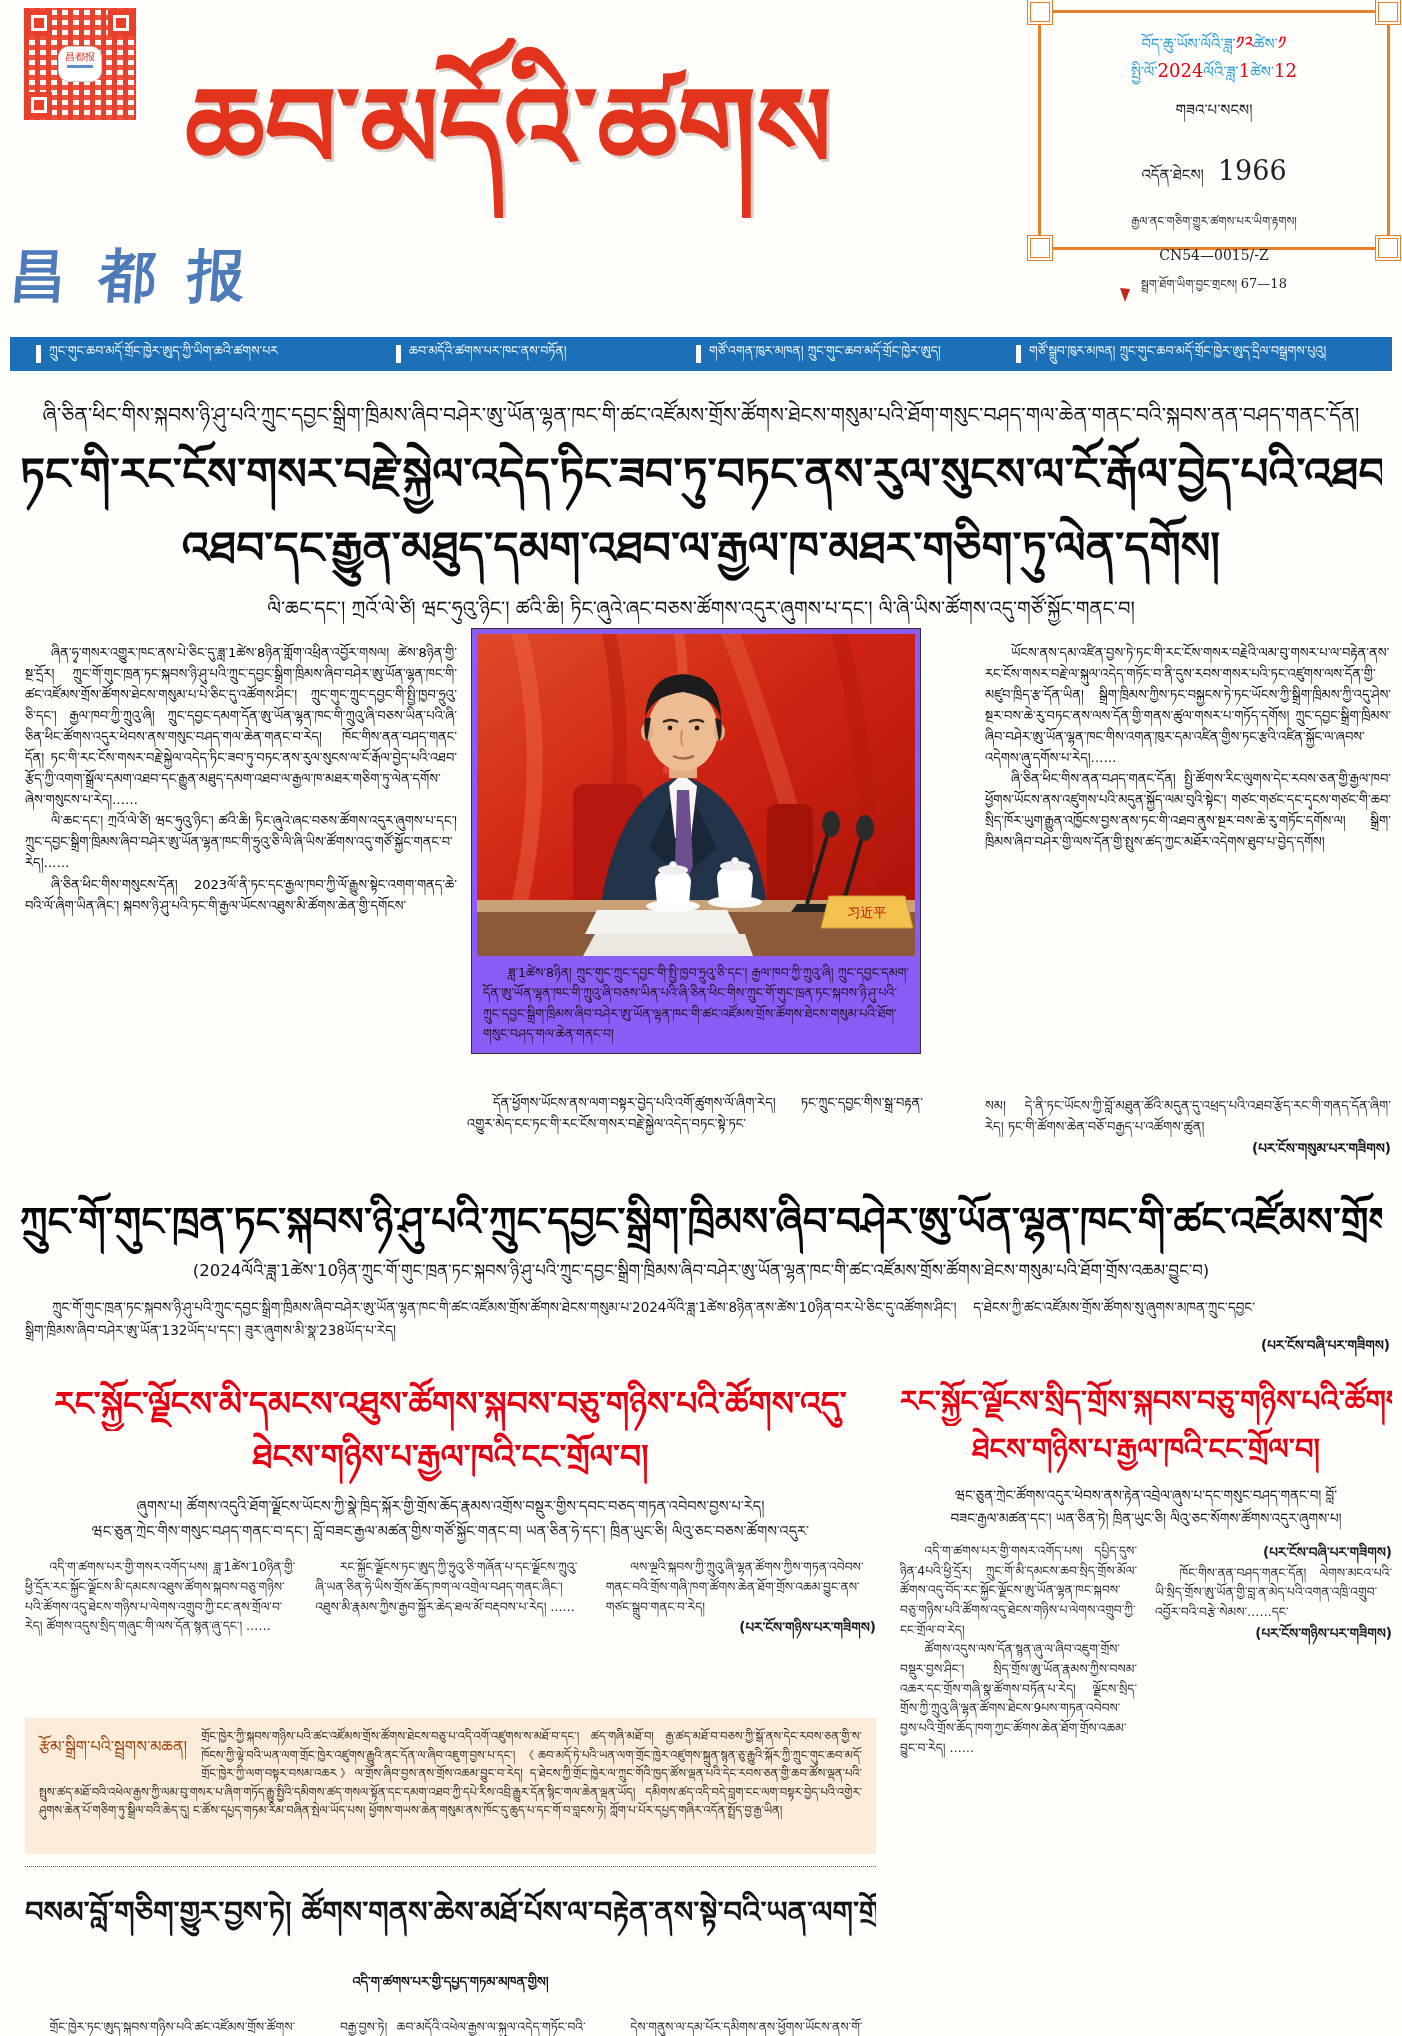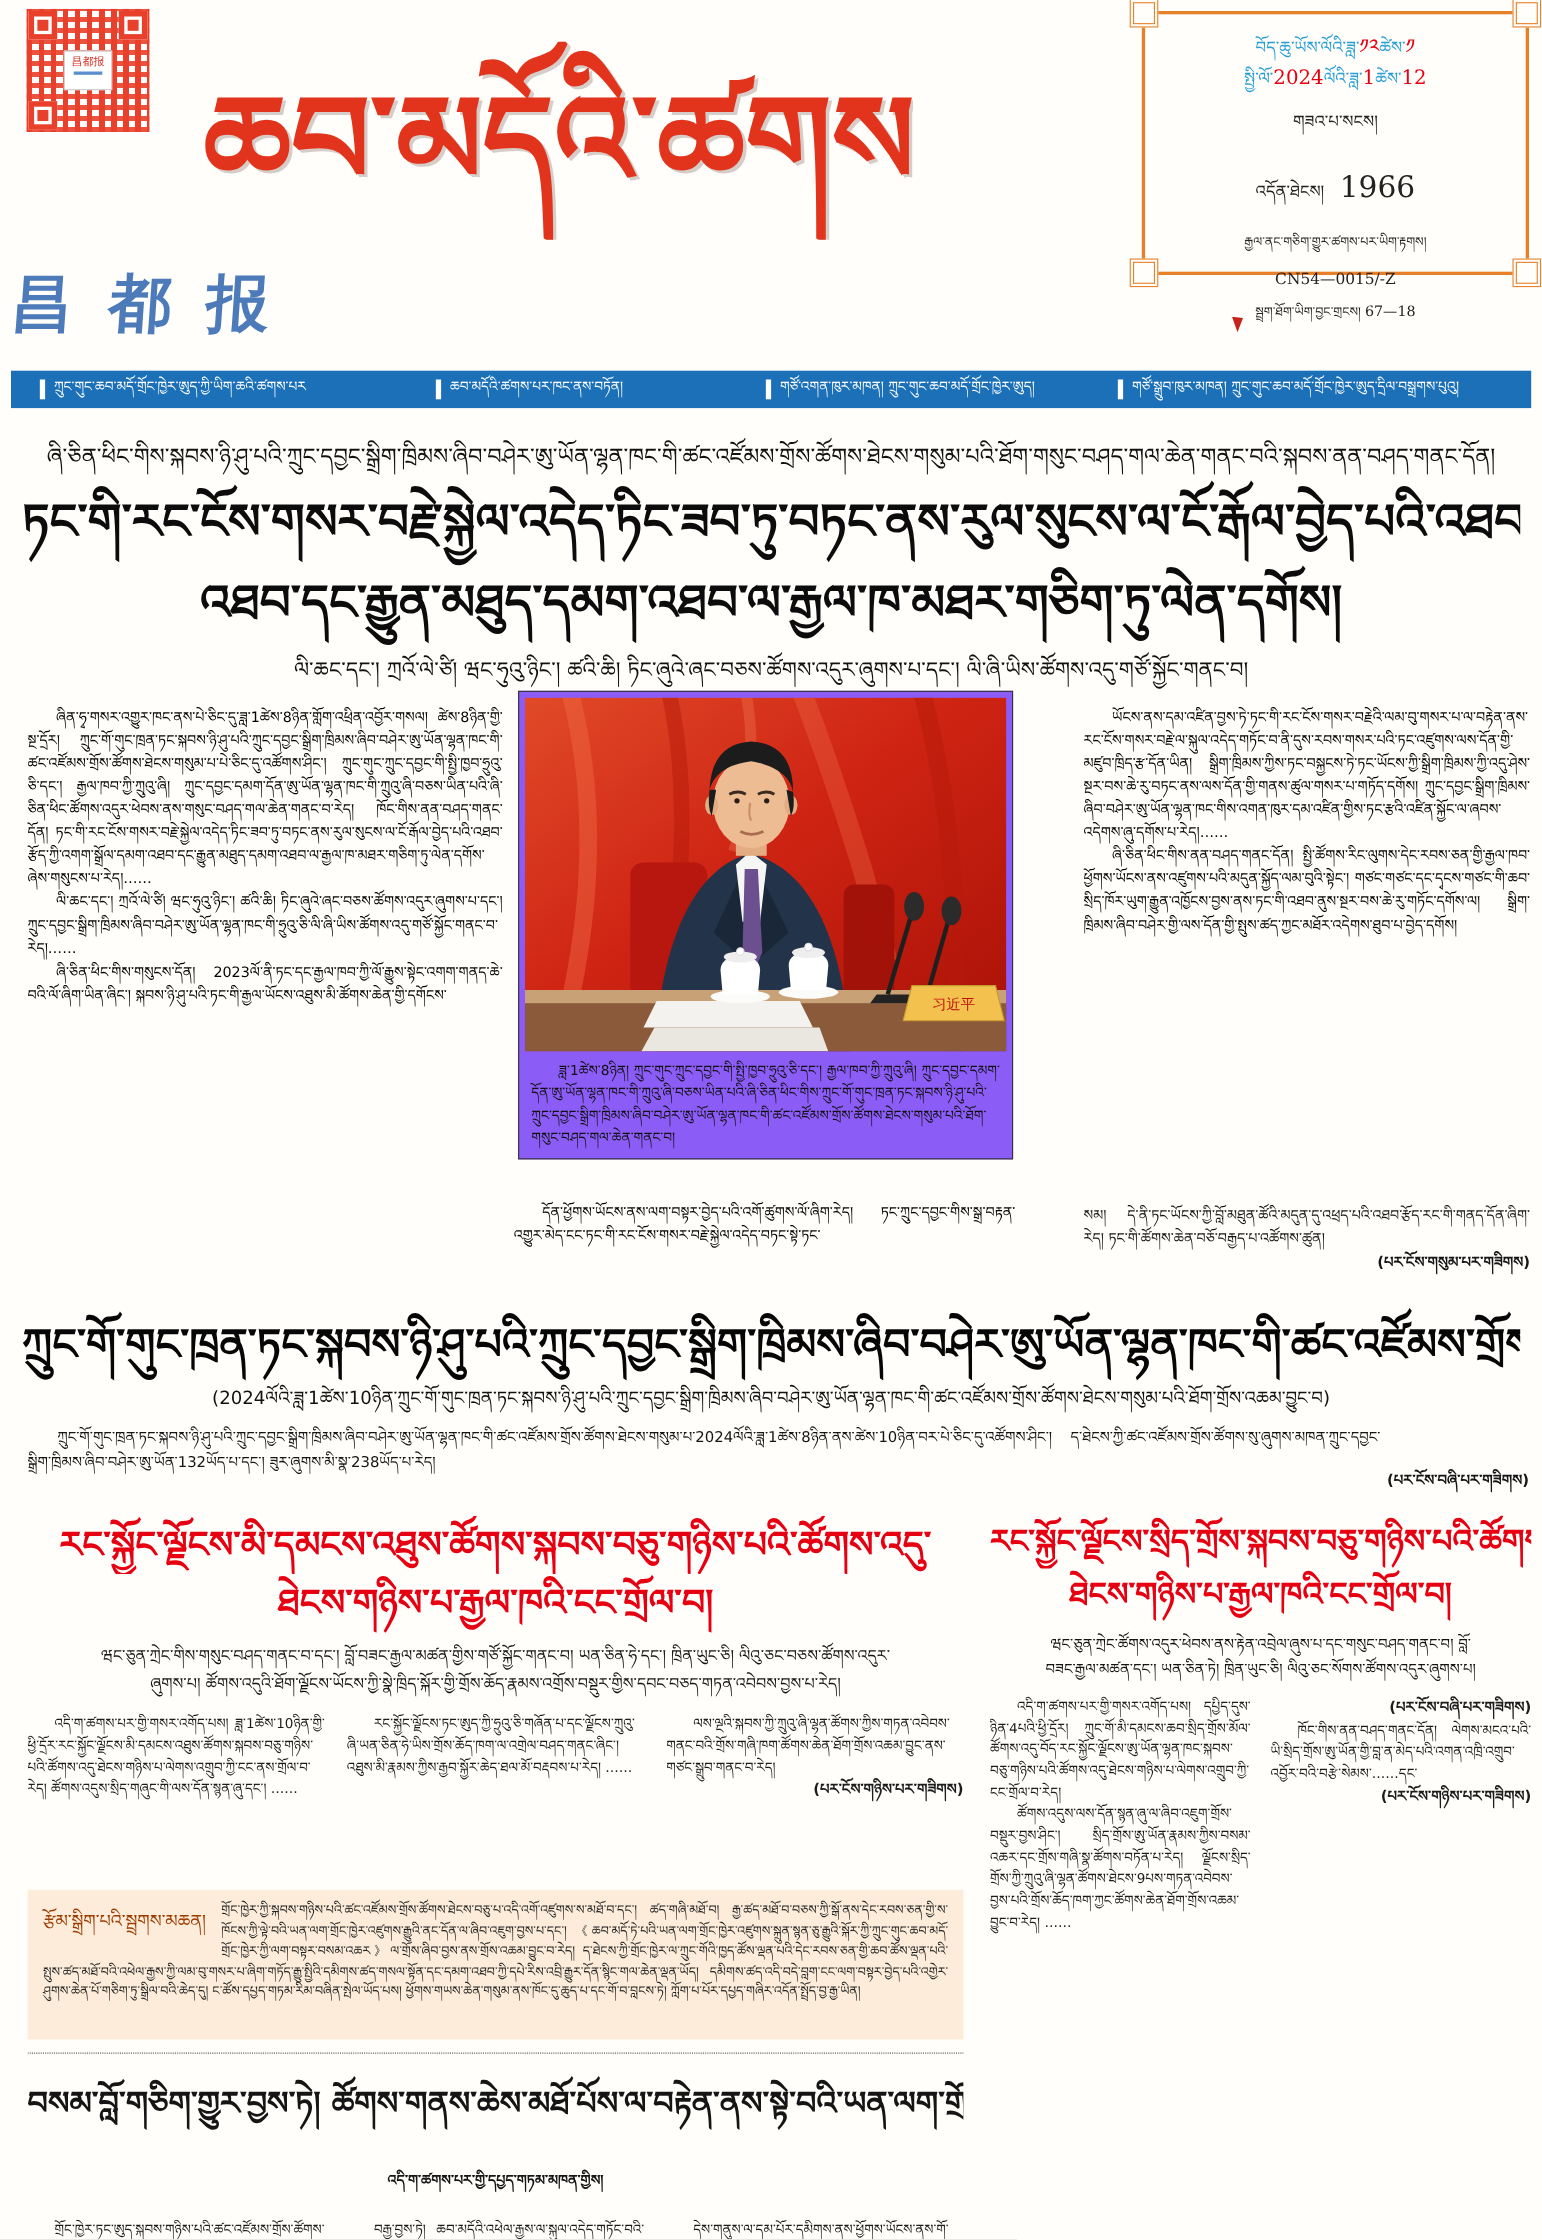--- a/index.html
+++ b/index.html
@@ -13,21 +13,21 @@
   
   .qr{left:24px;top:8px;width:112px;height:112px;
       background:
         repeating-linear-gradient(0deg, rgba(232,64,42,.9) 0 5px, transparent 5px 10px),
         repeating-linear-gradient(90deg, #e8402a 0 5px, #fff 5px 11px);
       outline:2px solid #fff}
   .finder{position:absolute;width:26px;height:26px;border:5px solid #e8402a;background:#fff}
   .finder i{display:block;width:10px;height:10px;margin:3px;background:#e8402a}
   .f-tl{left:2px;top:2px}.f-tr{right:2px;top:2px}.f-bl{left:2px;bottom:2px}
   .qr-label{position:absolute;left:50%;top:50%;transform:translate(-50%,-50%);
-      width:44px;height:36px;background:#fff;border:1px solid #ccc;border-radius:0;
+      width:44px;height:36px;background:#fff;border:1px solid #ccc;border-radius:11px;
       font-size:10px;color:#d42b1d;text-align:center;line-height:1.2;padding-top:4px;
       font-family:"DejaVu Serif","Liberation Serif",serif}
   .qr-label u{display:block;width:26px;height:3px;background:#5b8fd0;margin:2px auto 0;text-decoration:none}
 
   .masthead{left:185px;top:38px;width:645px;height:180px;line-height:180px;text-align:center;
       font-size:112px;font-weight:bold;color:#e2341d;white-space:nowrap;overflow:hidden;
       text-shadow:3px 3px 0 rgba(90,60,50,.25);
       font-family:"DejaVu Serif","Liberation Serif",serif}
   .seal{left:1120px;top:288px;width:10px;height:14px;background:#c5231b;
       clip-path:polygon(50% 100%,0 0,100% 8%)}
@@ -269,22 +269,22 @@
   <div class="abs comm-sub">(2024ལོའི་ཟླ་1ཚེས་10ཉིན་ཀྲུང་གོ་གུང་ཁྲན་ཏང་སྐབས་ཉི་ཤུ་པའི་ཀྲུང་དབྱང་སྒྲིག་ཁྲིམས་ཞིབ་བཤེར་ཨུ་ཡོན་ལྷན་ཁང་གི་ཚང་འཛོམས་གྲོས་ཚོགས་ཐེངས་གསུམ་པའི་ཐོག་གྲོས་འཆམ་བྱུང་བ)</div>
   <div class="abs comm-body just hide">
     <p style="text-indent:2em">ཀྲུང་གོ་གུང་ཁྲན་ཏང་སྐབས་ཉི་ཤུ་པའི་ཀྲུང་དབྱང་སྒྲིག་ཁྲིམས་ཞིབ་བཤེར་ཨུ་ཡོན་ལྷན་ཁང་གི་ཚང་འཛོམས་གྲོས་ཚོགས་ཐེངས་གསུམ་པ་2024ལོའི་ཟླ་1ཚེས་8ཉིན་ནས་ཚེས་10ཉིན་བར་པེ་ཅིང་དུ་འཚོགས་ཤིང་། ད་ཐེངས་ཀྱི་ཚང་འཛོམས་གྲོས་ཚོགས་སུ་ཞུགས་མཁན་ཀྲུང་དབྱང་སྒྲིག་ཁྲིམས་ཞིབ་བཤེར་ཨུ་ཡོན་132ཡོད་པ་དང་། ཟུར་ཞུགས་མི་སྣ་238ཡོད་པ་རེད།</p>
   </div>
   <div class="abs comm-ref pageref">(པར་ངོས་བཞི་པར་གཟིགས)</div>
 
   <div class="abs npc">
     <div class="red-h">རང་སྐྱོང་ལྗོངས་མི་དམངས་འཐུས་ཚོགས་སྐབས་བཅུ་གཉིས་པའི་ཚོགས་འདུ་</div>
     <div class="red-h">ཐེངས་གཉིས་པ་རྒྱལ་ཁའི་ངང་གྲོལ་བ།</div>
     <div class="sub2">
+      <div>ཞུགས་པ། ཚོགས་འདུའི་ཐོག་ལྗོངས་ཡོངས་ཀྱི་སྣེ་ཁྲིད་སྐོར་གྱི་གྲོས་ཆོད་རྣམས་འགྲོས་བསྡུར་གྱིས་དབང་བཅད་གཏན་འབེབས་བྱས་པ་རེད།</div>
       <div>ཝང་ཅུན་ཀྲེང་གིས་གསུང་བཤད་གནང་བ་དང་། བློ་བཟང་རྒྱལ་མཚན་གྱིས་གཙོ་སྐྱོང་གནང་བ། ཡན་ཅིན་ཧེ་དང་། ཁྲིན་ཡུང་ཅི། ལིའུ་ཅང་བཅས་ཚོགས་འདུར་</div>
-      <div>ཞུགས་པ། ཚོགས་འདུའི་ཐོག་ལྗོངས་ཡོངས་ཀྱི་སྣེ་ཁྲིད་སྐོར་གྱི་གྲོས་ཆོད་རྣམས་འགྲོས་བསྡུར་གྱིས་དབང་བཅད་གཏན་འབེབས་བྱས་པ་རེད།</div>
     </div>
     <div class="cols smalltext">
       <div class="c just">
           <p>འདི་ག་ཚགས་པར་གྱི་གསར་འགོད་པས། ཟླ་1ཚེས་10ཉིན་གྱི་ཕྱི་དྲོར་རང་སྐྱོང་ལྗོངས་མི་དམངས་འཐུས་ཚོགས་སྐབས་བཅུ་གཉིས་པའི་ཚོགས་འདུ་ཐེངས་གཉིས་པ་ལེགས་འགྲུབ་ཀྱི་ངང་ནས་གྲོལ་བ་རེད། ཚོགས་འདུས་སྲིད་གཞུང་གི་ལས་དོན་སྙན་ཞུ་དང་། ……</p>
         </div>
       <div class="c just">
           <p>རང་སྐྱོང་ལྗོངས་ཏང་ཨུད་ཀྱི་ཧྲུའུ་ཅི་གཞོན་པ་དང་ལྗོངས་ཀྲུའུ་ཞི་ཡན་ཅིན་ཧེ་ཡིས་གྲོས་ཆོད་ཁག་ལ་འགྲེལ་བཤད་གནང་ཞིང་། འཐུས་མི་རྣམས་ཀྱིས་རྒྱབ་སྐྱོར་ཆེད་ཐལ་མོ་བརྡབས་པ་རེད། ……</p>
         </div>
       <div class="c just">
         <p>ལས་ལྔའི་སྐབས་ཀྱི་ཀྲུའུ་ཞི་ལྷན་ཚོགས་ཀྱིས་གཏན་འབེབས་གནང་བའི་གྲོས་གཞི་ཁག་ཚོགས་ཆེན་ཐོག་གྲོས་འཆམ་བྱུང་ནས་གཙང་སྒྲུབ་གནང་བ་རེད།</p>

